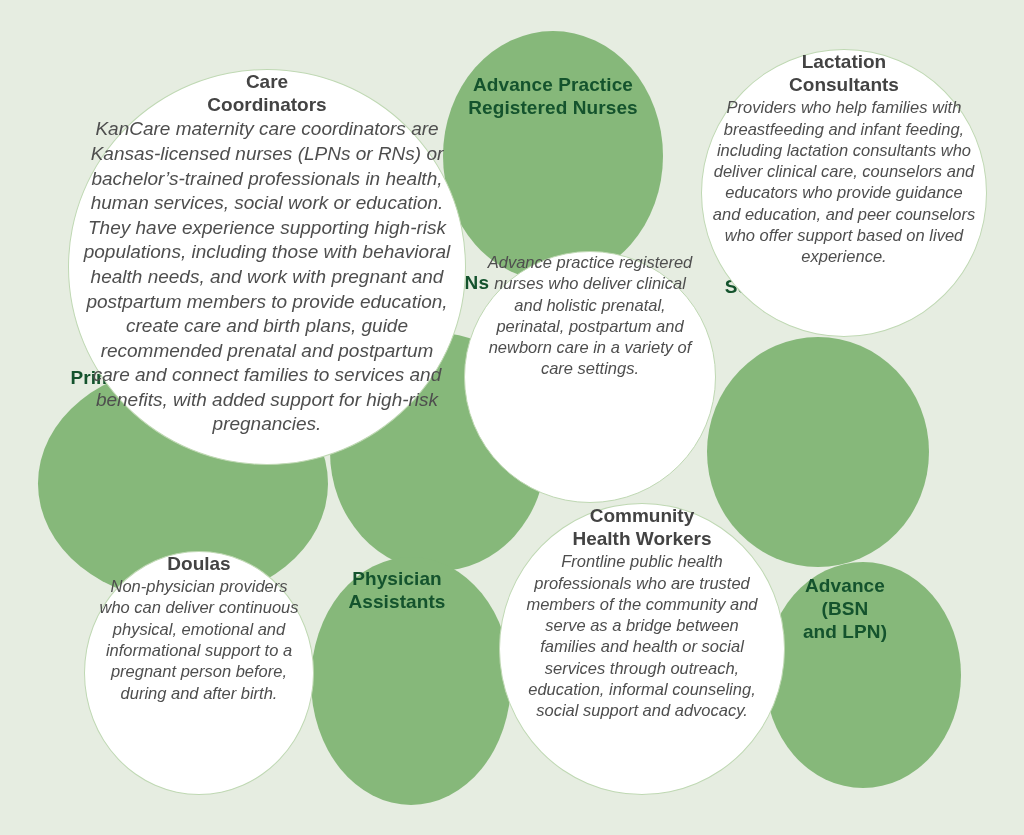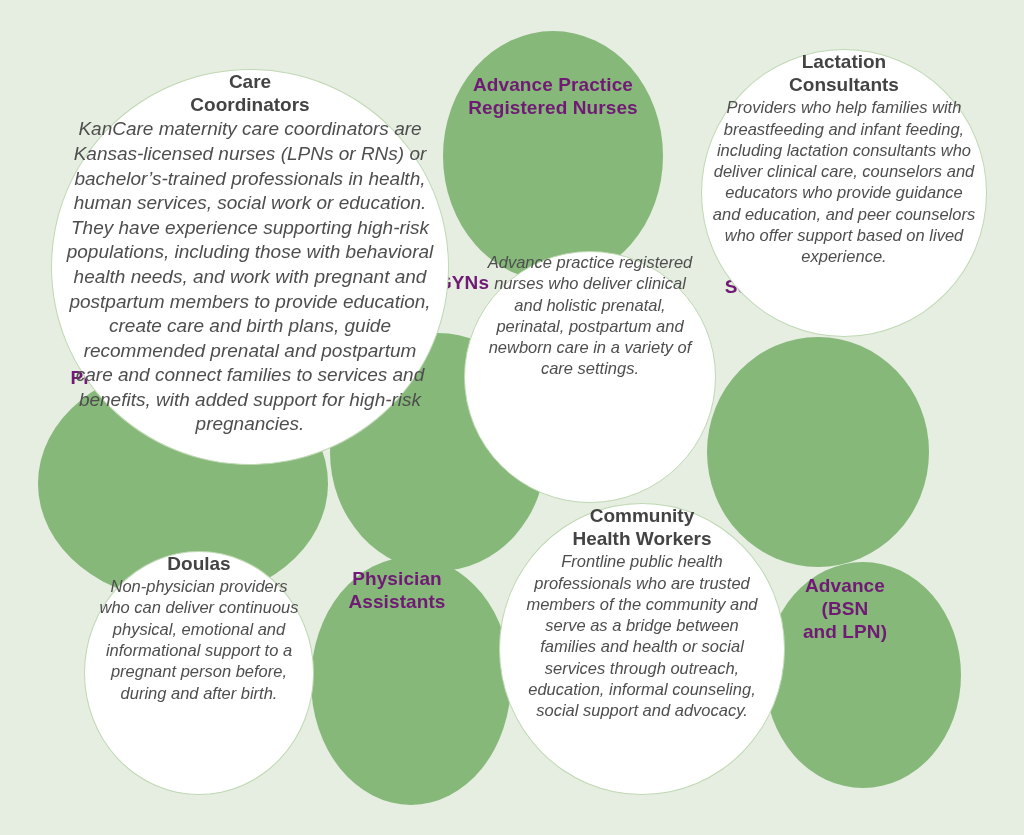--- a/index.html
+++ b/index.html
@@ -30,21 +30,21 @@
   }
   
   .bubble.green {
     background: #86b87a;
     color: #ffffff;
   }
   .bubble.green .title {
     font-weight: bold;
     font-size: 19px;
     line-height: 1.22;
-    color: #701a75;
+    color: #14532d;
     letter-spacing: 0.1px;
     padding: 0 10px;
   }
   
   .bubble.white {
     background: #ffffff;
     border: 1.4px solid #bfd8b3;
     color: #494949;
   }
   .bubble.white .title {
@@ -112,21 +112,21 @@
   </div>
 
   <div class="bubble green" id="b-nurses" style="left:765px; top:562px; width:196px; height:226px;">
     <div class="inner" style="position: relative; left: -18px; top: 12px;">
       <div class="title" style="white-space: pre-line;">Advance
 (BSN
 and LPN)</div>
     </div>
   </div>
 
-  <div class="bubble white" id="b-care-coordinators" style="left:51px; top:69px; width:398px; height:396px; z-index:5;">
+  <div class="bubble white" id="b-care-coordinators" style="left:68px; top:69px; width:398px; height:396px; z-index:5;">
     <div class="inner">
       <div class="title" style="white-space: pre-line;">Care
 Coordinators</div>
       <div class="body">KanCare maternity care coordinators are Kansas-licensed nurses (LPNs or RNs) or bachelor’s-trained professionals in health, human services, social work or education. They have experience supporting high-risk populations, including those with behavioral health needs, and work with pregnant and postpartum members to provide education, create care and birth plans, guide recommended prenatal and postpartum care and connect families to services and benefits, with added support for high-risk pregnancies.</div>
     </div>
   </div>
 
   <div class="bubble white" id="b-lactation" style="left:701px; top:49px; width:286px; height:288px; z-index:6;">
     <div class="inner">
       <div class="title" style="white-space: pre-line;">Lactation

